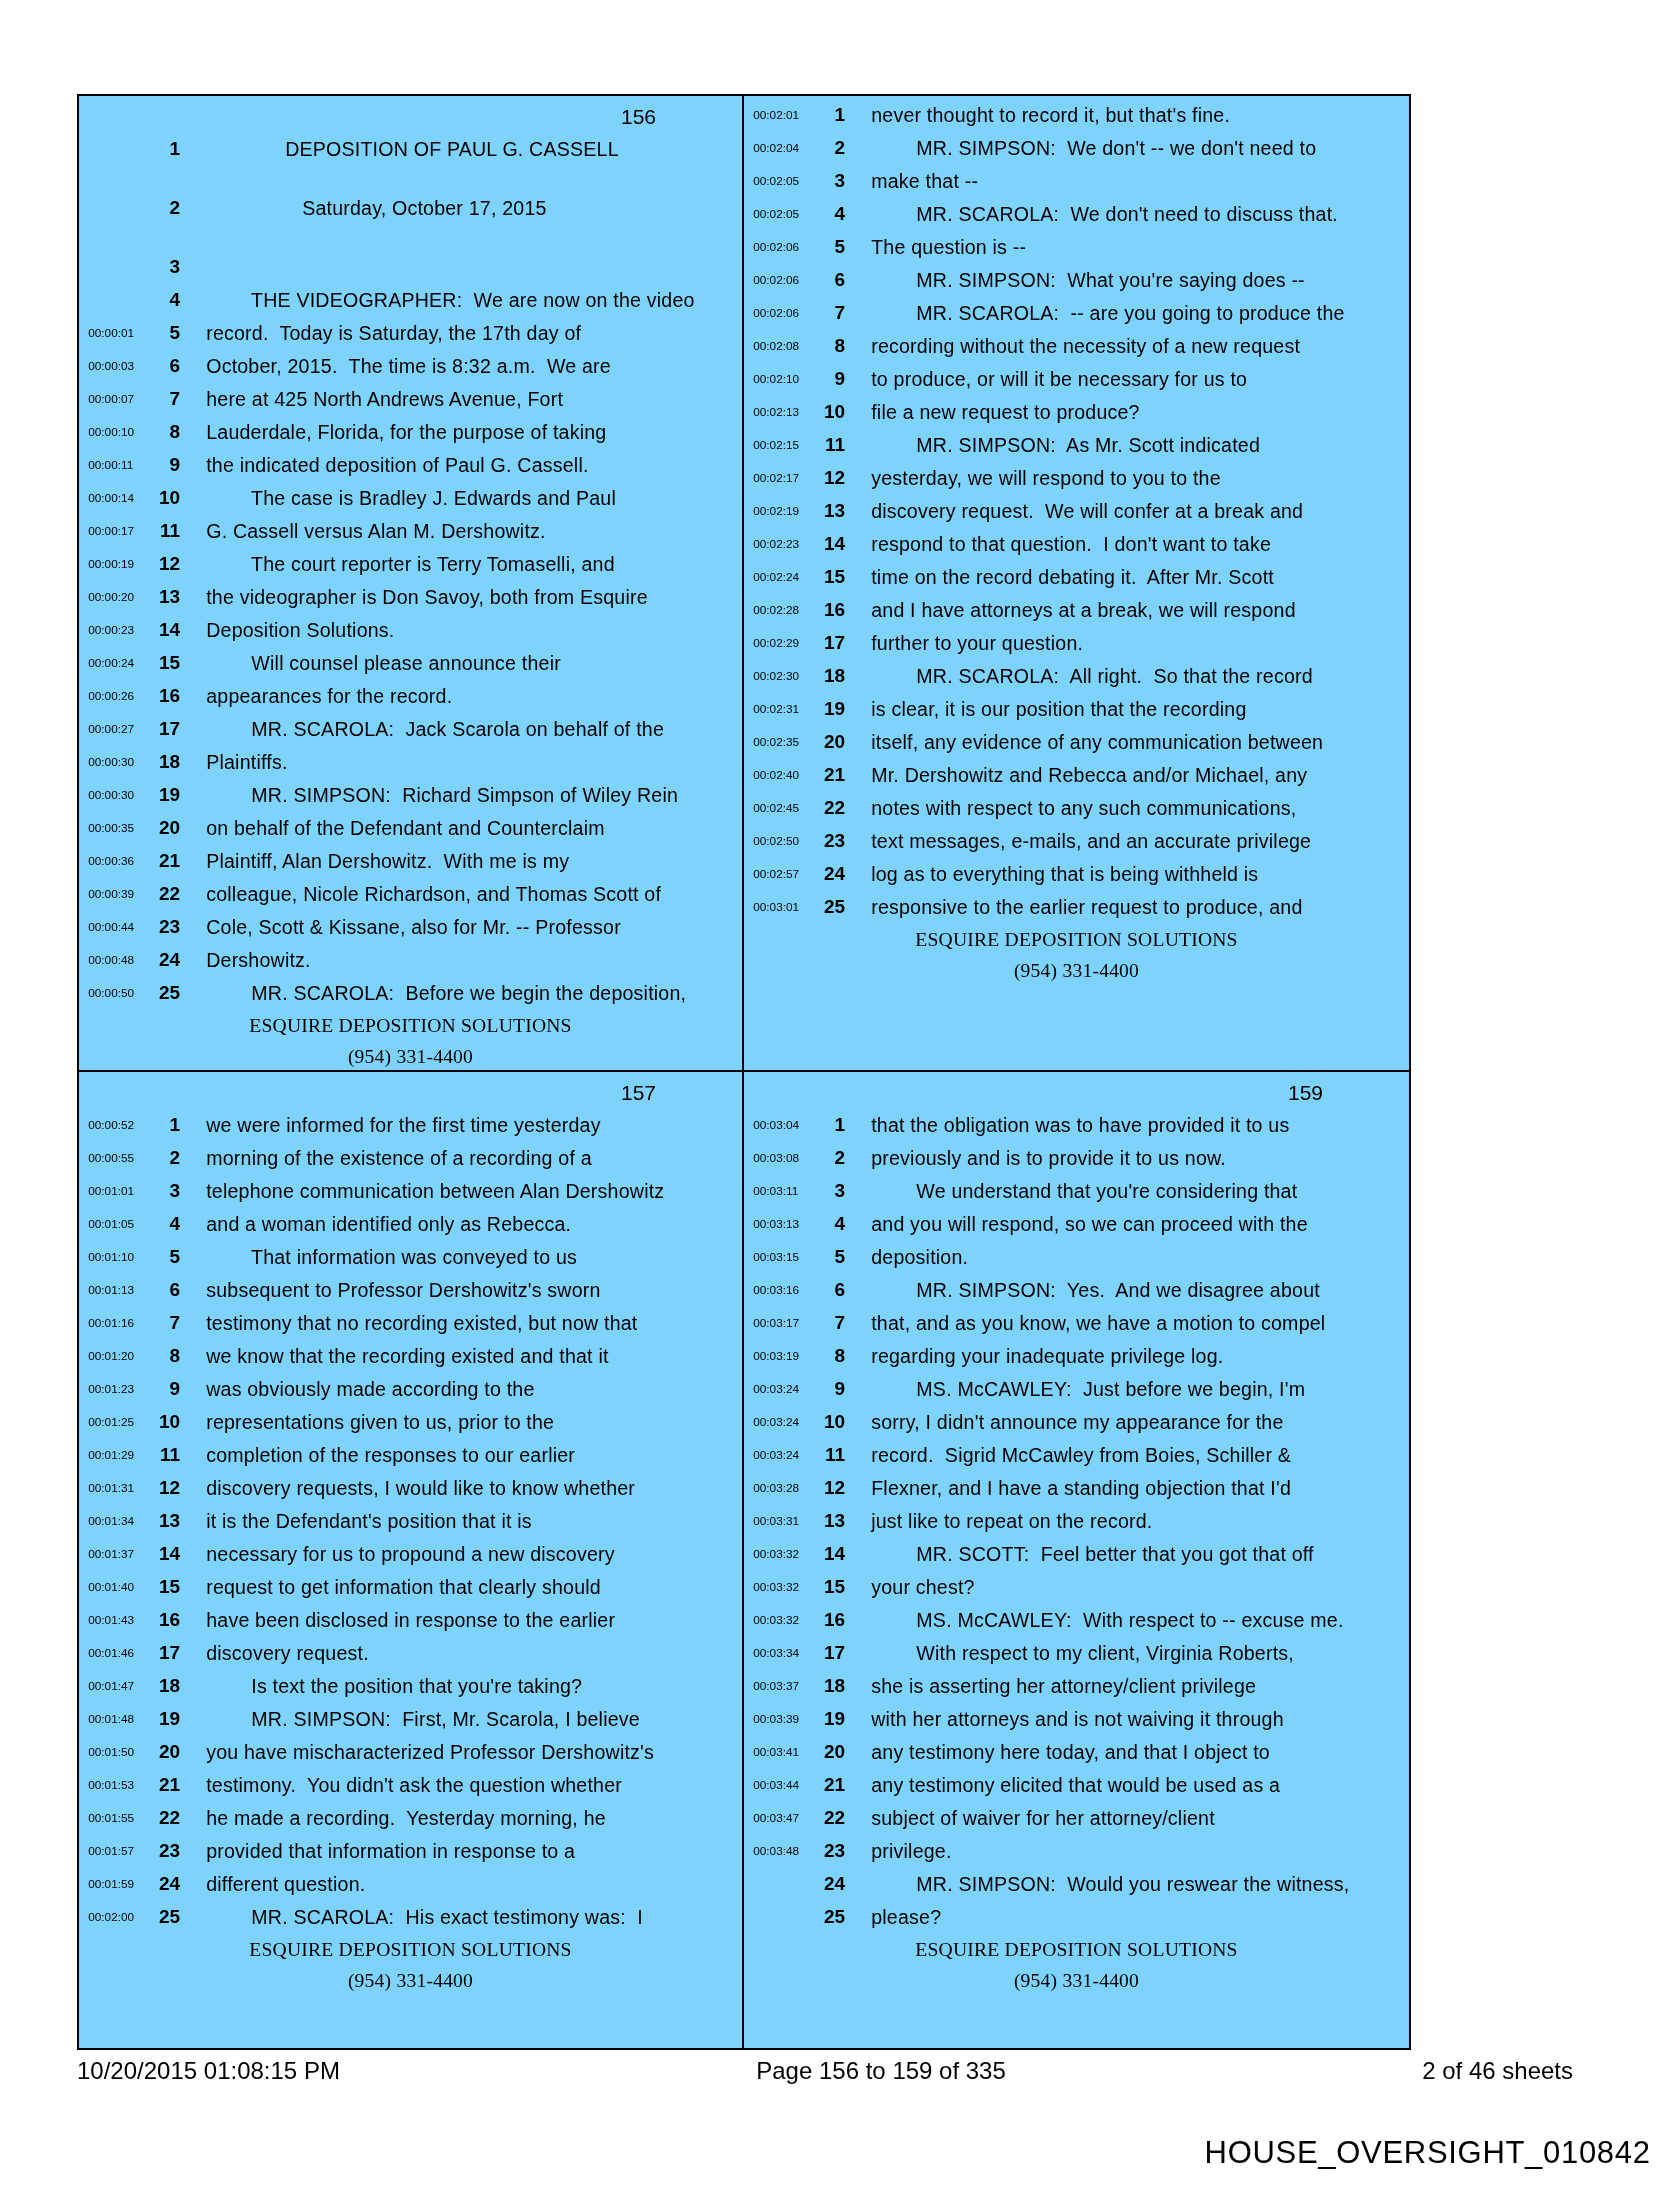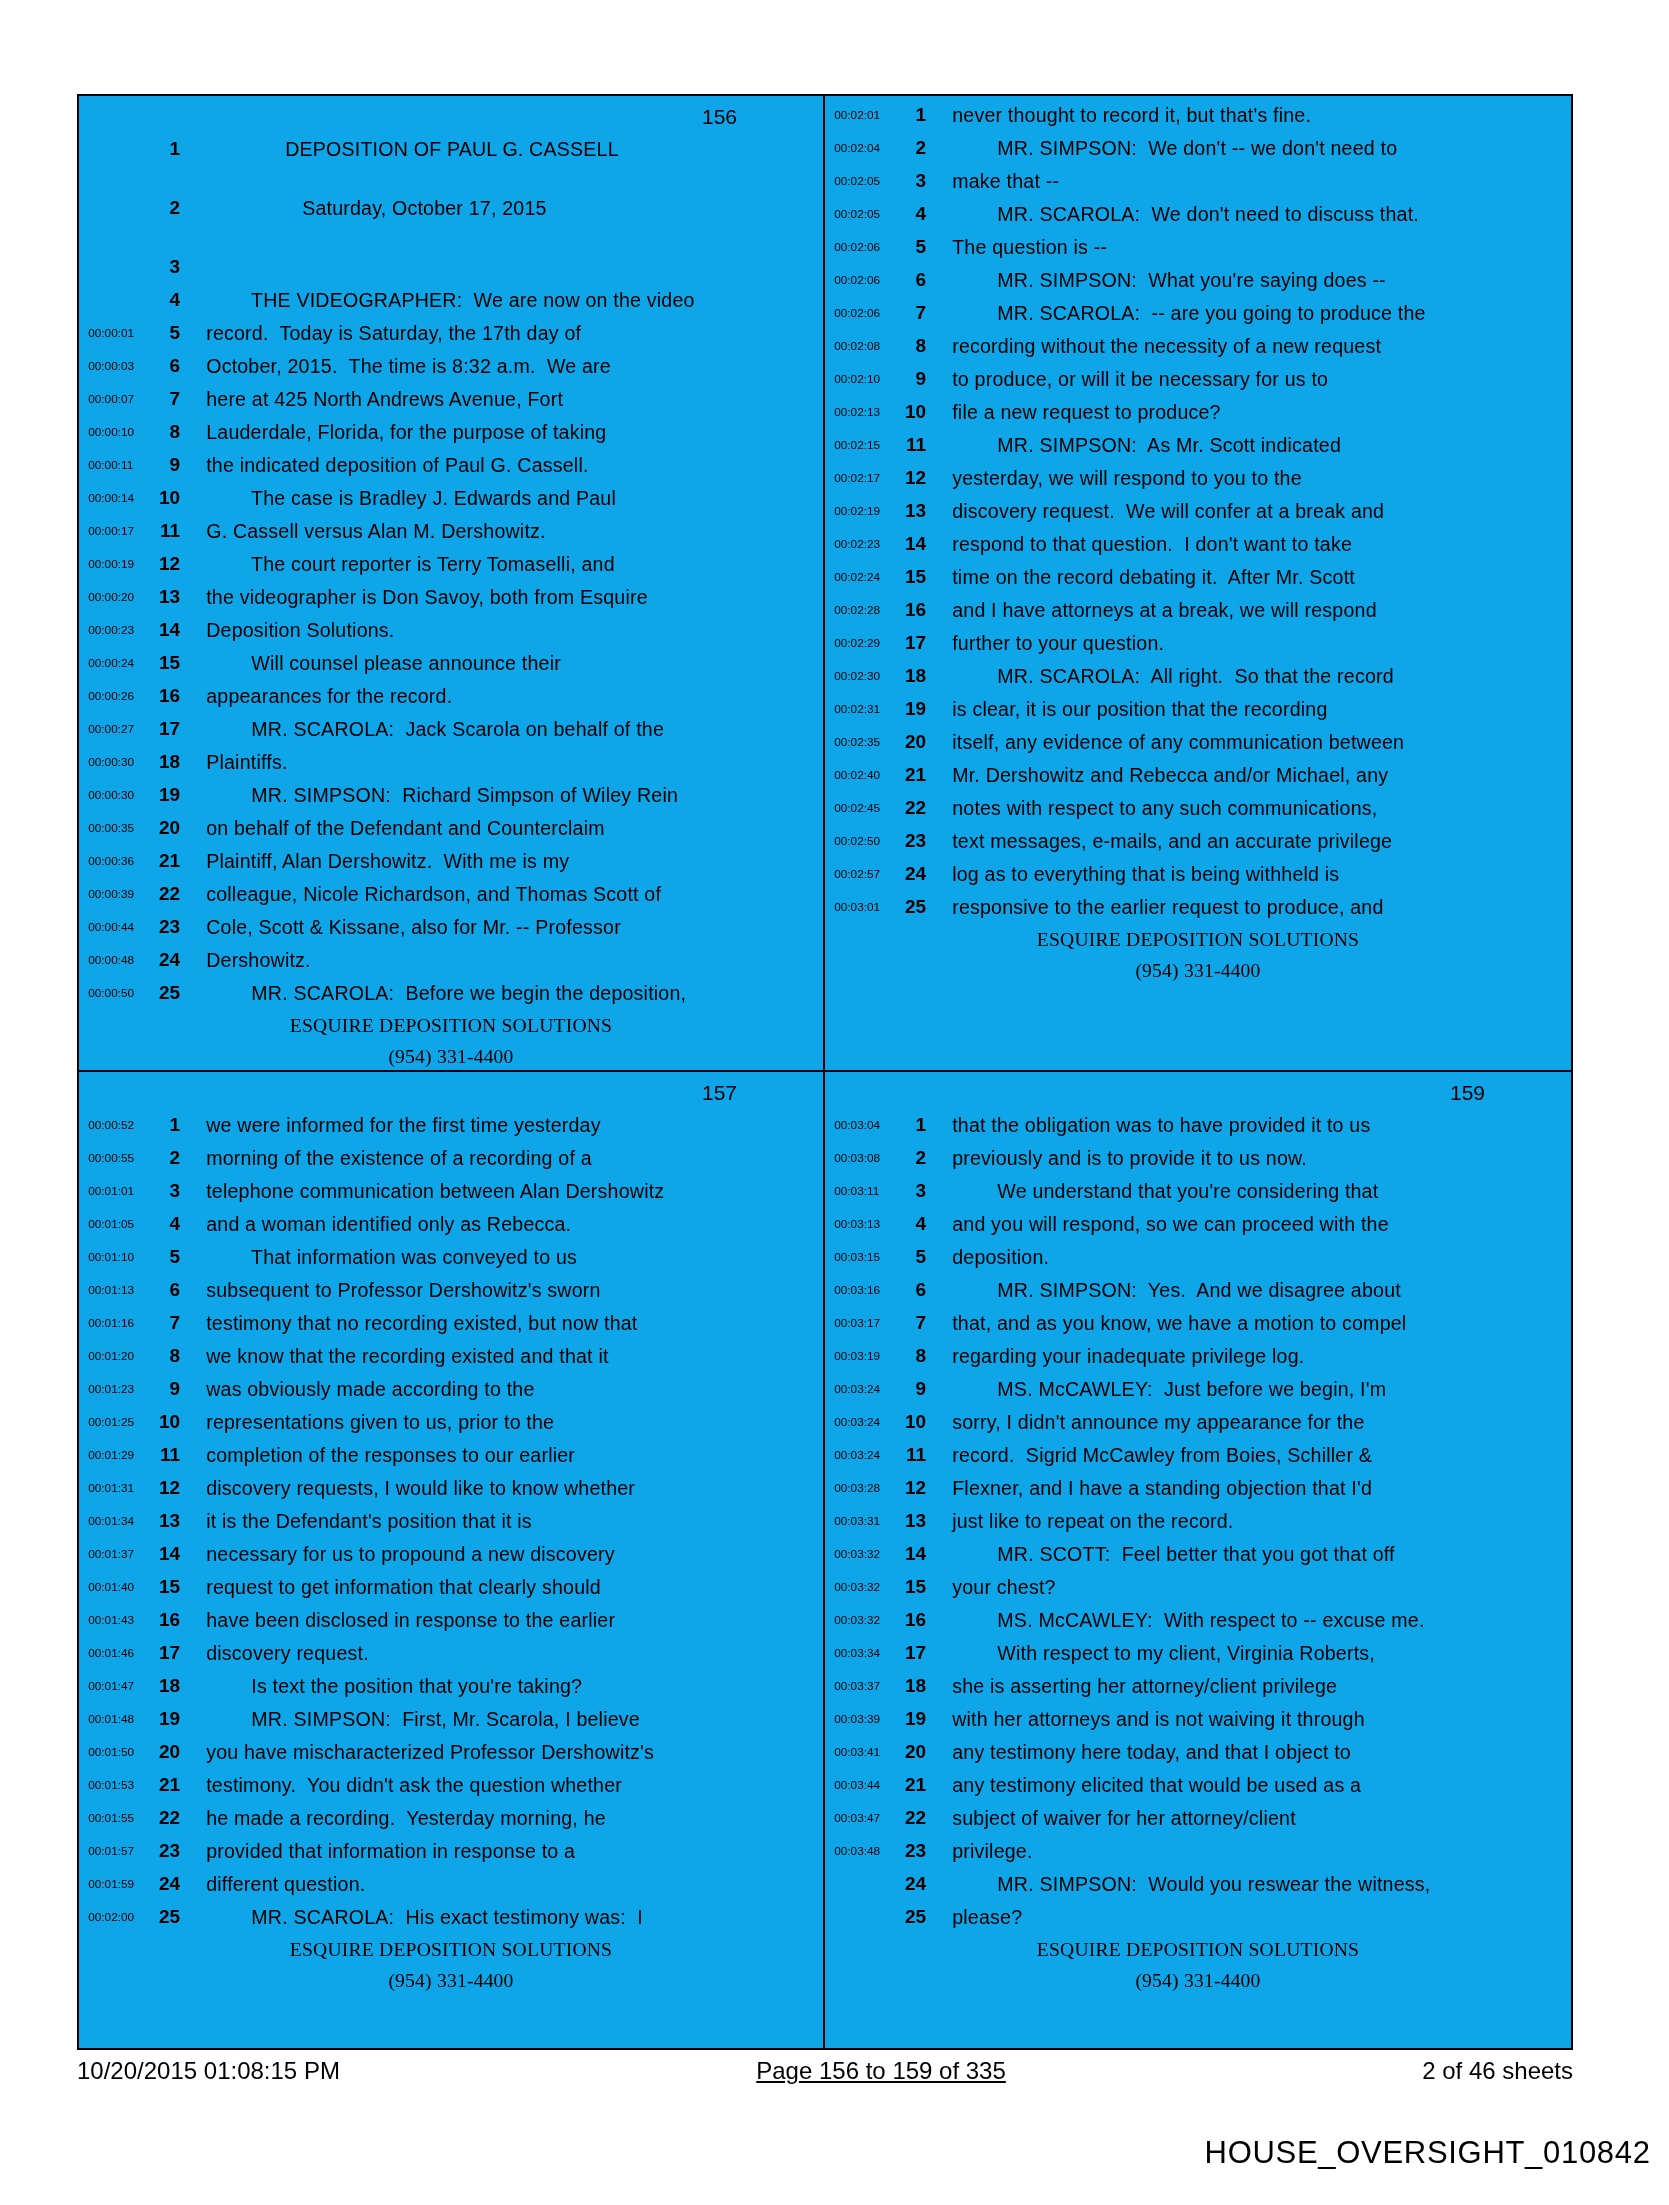--- a/index.html
+++ b/index.html
@@ -12,28 +12,28 @@
   body {
     position: relative;
     width: 1669px;
     height: 2205px;
     overflow: hidden;
   }
   .sheet {
     position: absolute;
     left: 77px;
     top: 94px;
-    width: 1496px;
+    width: 1334px;
     height: 1956px;
     border: 2.6px solid #000;
     box-sizing: border-box;
     display: grid;
     grid-template-columns: 1fr 1fr;
     grid-template-rows: 1fr 1fr;
-    background: #0ea5e9;
+    background: #7dd3fc;
   }
   .page {
     position: relative;
     box-sizing: border-box;
     overflow: hidden;
   }
   .page.tl { border-right: 2.6px solid #000; border-bottom: 2.6px solid #000; }
   .page.tr { border-bottom: 2.6px solid #000; }
   .page.bl { border-right: 2.6px solid #000; }
   .pgnum {
@@ -80,21 +80,21 @@
   }
   .doc-footer {
     position: absolute;
     left: 77px;
     top: 2057px;
     width: 1496px;
     display: flex;
     justify-content: space-between;
     font-size: 24px;
   }
-  .doc-footer .center { text-align: right; text-decoration: underline; }
+  .doc-footer .center { text-align: right; }
   .bates {
     position: absolute;
     top: 2135px;
     right: 18.3px;
     font-size: 31px;
     letter-spacing: 0.7px;
   }
 </style>
 </head>
 <body>

